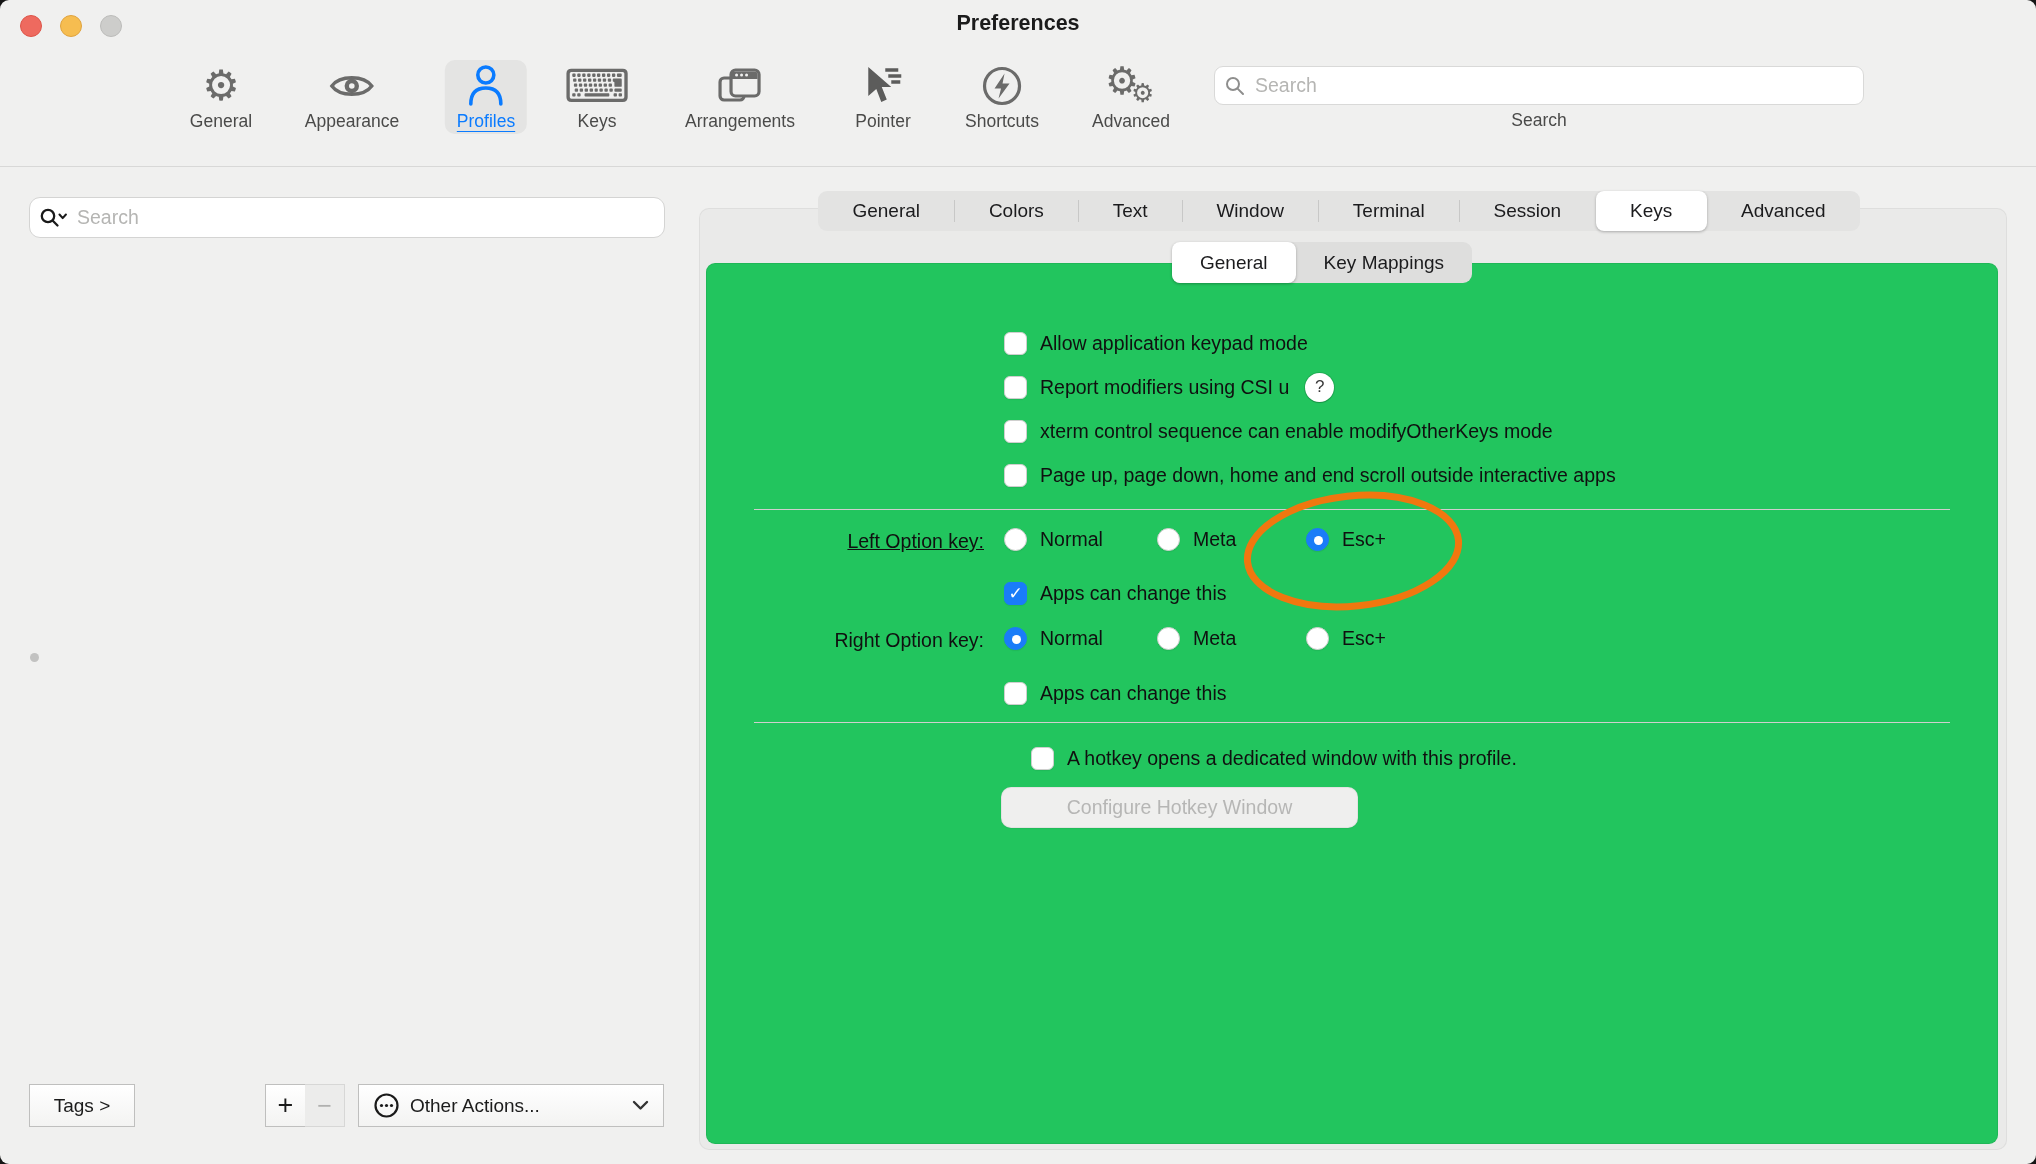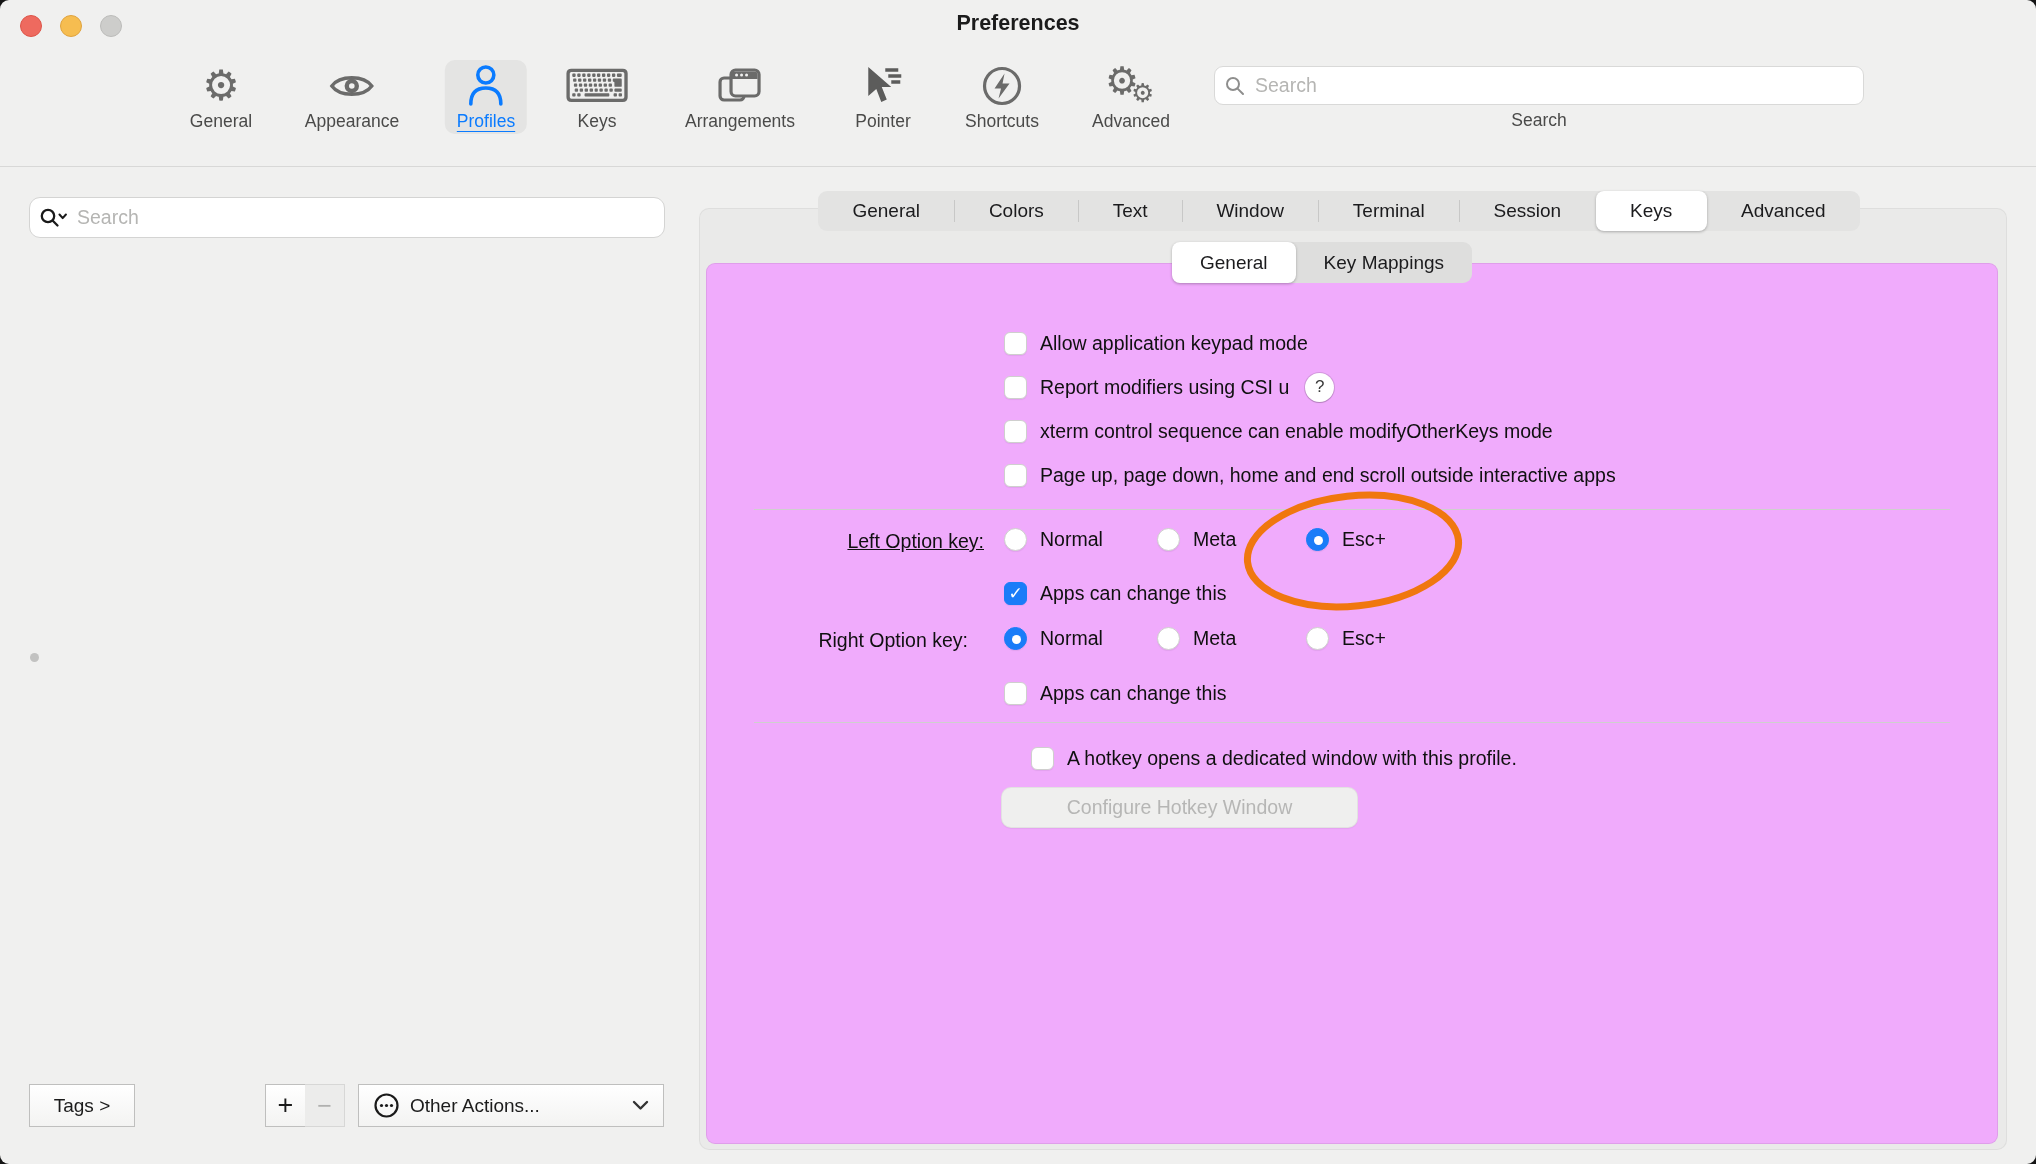--- a/index.html
+++ b/index.html
@@ -46,21 +46,21 @@
 
   .btn{box-sizing:border-box;background:linear-gradient(#ffffff,#f3f3f2);border:1px solid #bfbfbe;display:flex;align-items:center;justify-content:center;font-size:19px;color:#1b1b1b;}
   .tags-btn{position:absolute;left:29px;top:1084px;width:106px;height:43px;}
   .plus-btn{position:absolute;left:265px;top:1084px;width:41px;height:43px;font-size:27px;font-weight:300;}
   .minus-btn{position:absolute;left:305px;top:1084px;width:40px;height:43px;background:#ececeb;border:1px solid #d7d7d6;border-left:none;color:#b0b0af;font-size:25px;}
   .other-btn{position:absolute;left:358px;top:1084px;width:306px;height:43px;justify-content:flex-start;padding:0 14px;gap:10px;}
   .other-btn .spacer{flex:1;}
 
   
   .right-outer{position:absolute;left:699px;top:208px;width:1308px;height:942px;background:#eaeae9;border:1px solid rgba(0,0,0,0.05);border-radius:10px;box-sizing:border-box;}
-  .inner-box{position:absolute;left:706px;top:263px;width:1292px;height:881px;background:#f0abfc;border:1px solid rgba(0,0,0,0.07);border-radius:9px;box-sizing:border-box;}
+  .inner-box{position:absolute;left:706px;top:263px;width:1292px;height:881px;background:#22c55e;border:1px solid rgba(0,0,0,0.07);border-radius:9px;box-sizing:border-box;}
 
   .tabbar{position:absolute;left:818px;top:191px;width:1042px;height:40px;background:#e3e3e2;border-radius:9px;display:flex;z-index:5;}
   .tabseg{flex:1 1 auto;display:flex;align-items:center;justify-content:center;font-size:19px;color:#1b1b1d;position:relative;padding:0 8px;white-space:nowrap;}
   .tabseg:not(:first-child)::before{content:'';position:absolute;left:0;top:9px;bottom:9px;width:1px;background:#c8c8c7;}
   .tabseg.selected{background:#ffffff;border-radius:8px;box-shadow:0 1px 3px rgba(0,0,0,0.28);z-index:2;}
   .tabseg.selected::before{display:none;}
   .tabseg.selected + .tabseg::before{display:none;}
 
   .subtabs{position:absolute;left:1172px;top:242px;height:41px;background:#dededd;border-radius:9px;display:flex;z-index:6;}
   .subseg{display:flex;align-items:center;justify-content:center;font-size:19px;color:#1b1b1d;padding:0 28px;white-space:nowrap;}
@@ -244,21 +244,21 @@
           <span class="lbl">Meta</span>
         </div>
         <div class="opt" style="left: 599px; top: 264px; height: 30px;">
           <span class="radio selected"></span>
           <span class="lbl">Esc+</span>
         </div>
         <div class="row" style="left: 297px; top: 314px; height: 30px;">
           <span class="cb checked">✓</span>
           <span class="lbl">Apps can change this</span>
         </div>
-        <div class="grp-label" style="left: 44px; width: 217px; top: 365px;">Right Option key:</div>
+        <div class="grp-label" style="left: 60px; width: 217px; top: 365px;">Right Option key:</div>
         <div class="opt" style="left: 297px; top: 363px; height: 30px;">
           <span class="radio selected"></span>
           <span class="lbl">Normal</span>
         </div>
         <div class="opt" style="left: 450px; top: 363px; height: 30px;">
           <span class="radio"></span>
           <span class="lbl">Meta</span>
         </div>
         <div class="opt" style="left: 599px; top: 363px; height: 30px;">
           <span class="radio"></span>

